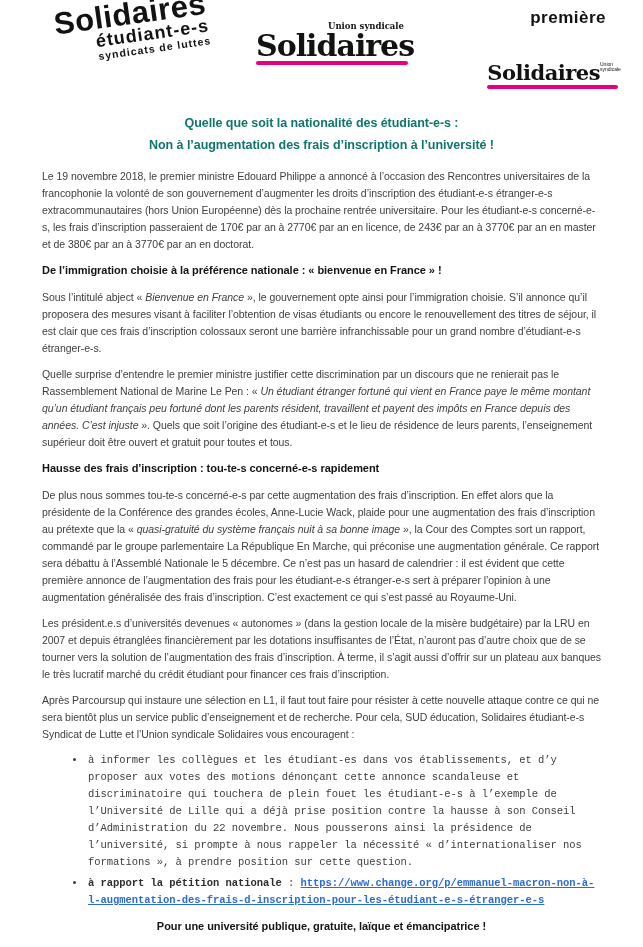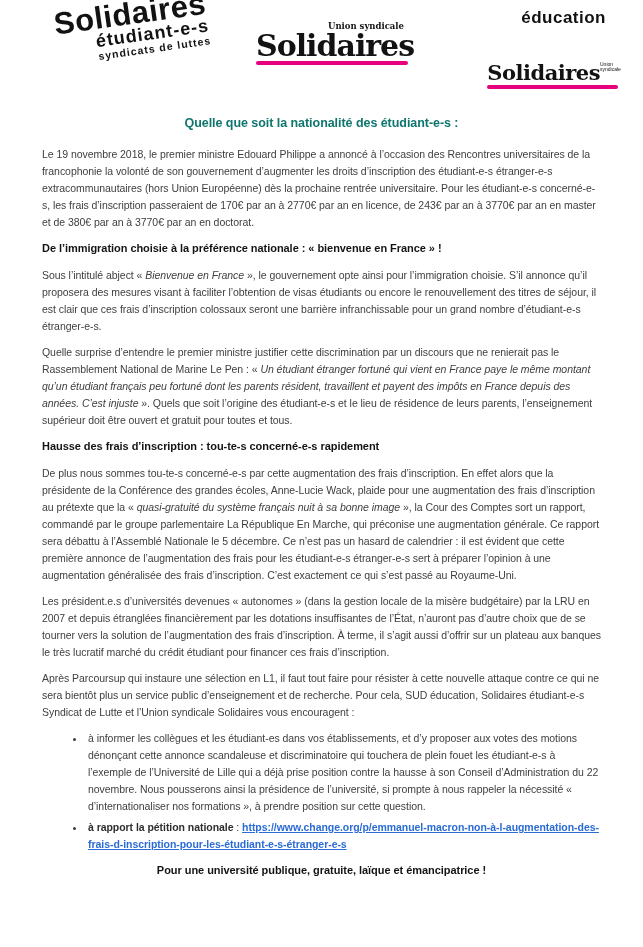--- a/index.html
+++ b/index.html
@@ -48,21 +48,21 @@
   .doc-title{
     font-size:12.5px;line-height:22px;font-weight:bold;
     color:#0f766e;text-align:center;margin:12px 0 12px;
   }
   .sect{
     font-size:11px;line-height:17px;font-weight:bold;
     color:#141414;margin:1px 0 10px;
   }
   .it{font-style:italic;}
   .bd{font-weight:bold;color:#2e2e2e;}
-  ul.actions{margin:0 0 9px;padding-left:44px;}
+  ul.actions{margin:0 0 9px;padding-left:44px;font-family:Liberation Mono, monospace;}
   ul.actions li{margin-bottom:4px;padding-left:2px;}
   a.link{
     font-weight:bold;text-decoration:underline;
     overflow-wrap:break-word;word-break:break-word;
   }
   .closing{
     font-size:11px;line-height:17px;font-weight:bold;
     color:#141414;text-align:center;margin:0;
   }
 </style>
@@ -76,32 +76,33 @@
       <div class="l1">Solidaires</div>
       <div class="l2">étudiant-e-s</div>
       <div class="l3">syndicats de luttes</div>
     </div>
     <div class="logo2">
       <div class="top">Union syndicale</div>
       <div class="main">Solidaires</div>
       <div class="bar pink-bar" style="background: rgb(230, 0, 126);"></div>
     </div>
     <div class="logo3">
-      <div class="edu">éducation</div>
+      <div class="edu">première</div>
       <div class="solwrap">
         <span class="sol">Solidaires</span><span class="side">Union syndicale</span>
         <div class="bar pink-bar" style="background: rgb(230, 0, 126);"></div>
       </div>
     </div>
   </div>
 
   <div class="content">
 
     <div class="doc-title">
       <div>Quelle que soit la nationalité des étudiant-e-s :</div>
+      <div>Non à l’augmentation des frais d’inscription à l’université !</div>
     </div>
 
     <p><span>Le 19 novembre 2018, le premier ministre Edouard Philippe a annoncé à l’occasion des Rencontres universitaires de la francophonie la volonté de son gouvernement d’augmenter les droits d’inscription des étudiant-e-s étranger-e-s extracommunautaires (hors Union Européenne) dès la prochaine rentrée universitaire. Pour les étudiant-e-s concerné-e-s, les frais d’inscription passeraient de 170€ par an à 2770€ par an en licence, de 243€ par an à 3770€ par an en master et de 380€ par an à 3770€ par an en doctorat.</span></p>
 
     <div class="sect">De l’immigration choisie à la préférence nationale : « bienvenue en France » !</div>
 
     <p><span>Sous l’intitulé abject « </span><span class="it">Bienvenue en France</span><span> », le gouvernement opte ainsi pour l’immigration choisie. S’il annonce qu’il proposera des mesures visant à faciliter l’obtention de visas étudiants ou encore le renouvellement des titres de séjour, il est clair que ces frais d’inscription colossaux seront une barrière infranchissable pour un grand nombre d’étudiant-e-s étranger-e-s.</span></p>
     <p><span>Quelle surprise d’entendre le premier ministre justifier cette discrimination par un discours que ne renierait pas le Rassemblement National de Marine Le Pen : « </span><span class="it">Un étudiant étranger fortuné qui vient en France paye le même montant qu’un étudiant français peu fortuné dont les parents résident, travaillent et payent des impôts en France depuis des années. C’est injuste</span><span> ». Quels que soit l’origine des étudiant-e-s et le lieu de résidence de leurs parents, l’enseignement supérieur doit être ouvert et gratuit pour toutes et tous.</span></p>
 
     <div class="sect">Hausse des frais d’inscription : tou-te-s concerné-e-s rapidement</div>

